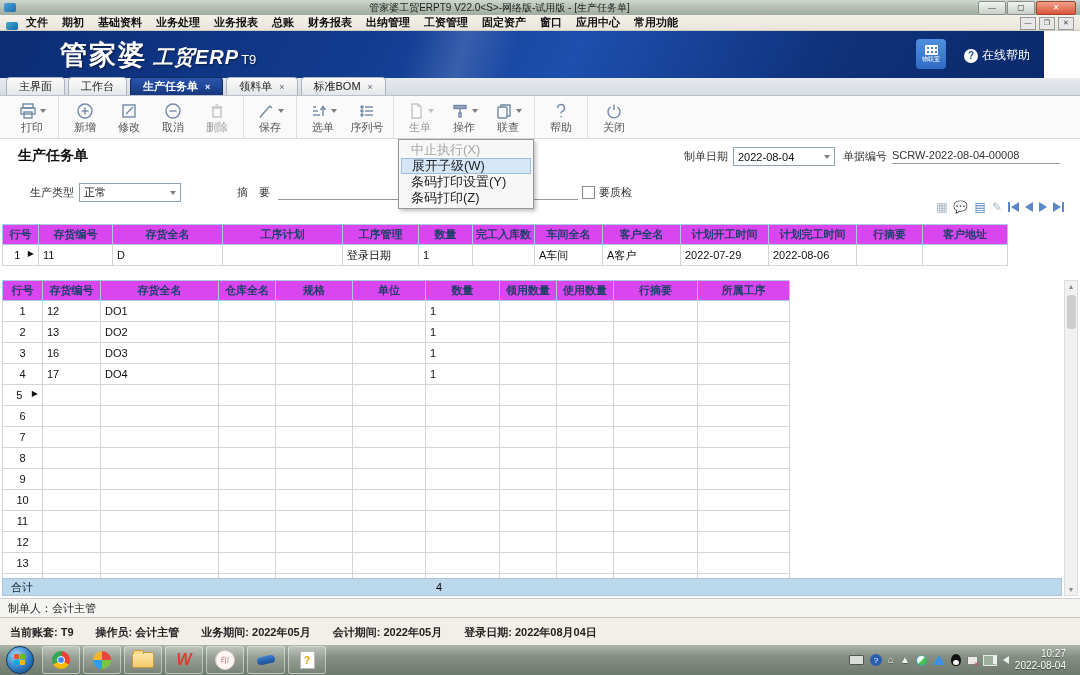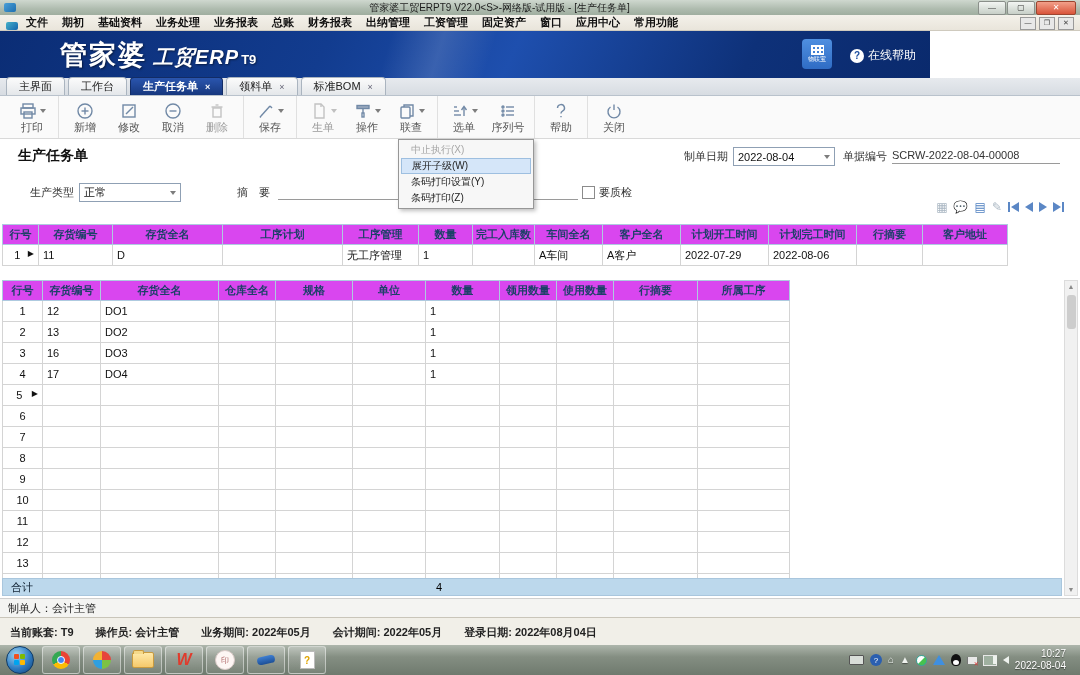--- a/index.html
+++ b/index.html
@@ -18,28 +18,28 @@
 
   
   .menubar{position:absolute;left:0;top:15px;width:1080px;height:16px;background:linear-gradient(180deg,#f4f1ea,#e9e5db);
     display:flex;align-items:flex-end;padding:0 6px;box-sizing:border-box;border-bottom:1px solid #cfcabe;}
   .menubar .mico{width:12px;height:8px;background:linear-gradient(135deg,#44b0c8,#1565ae);border-radius:2px;margin-right:8px;}
   .menubar .mi{margin-right:14px;font-size:11px;color:#111;font-weight:bold;white-space:nowrap;}
   .mdibtns{margin-left:auto;display:flex;gap:3px;}
   .mdibtn{width:14px;height:11px;border:1px solid #9a9a9a;background:#e8e8e8;font-size:7px;line-height:10px;text-align:center;color:#444;}
 
   
-  .banner{position:absolute;left:0;top:31px;width:930px;height:47px;
+  .banner{position:absolute;left:0;top:31px;width:1044px;height:47px;
     background:linear-gradient(115deg,#0b2d75 0%,#123c8f 35%,#1e4fae 55%,#0e3179 80%,#0a2a6d 100%);overflow:hidden;}
   .banner:before{content:"";position:absolute;left:20%;top:-30px;width:500px;height:120px;
     background:linear-gradient(115deg,rgba(255,255,255,0) 40%,rgba(255,255,255,.14) 50%,rgba(255,255,255,0) 60%);transform:rotate(-8deg);}
   .logo{position:absolute;left:60px;top:6px;color:#fff;display:flex;align-items:baseline;text-shadow:1px 1px 2px rgba(0,0,0,.5);}
   .logo .l1{font-size:27px;font-weight:bold;letter-spacing:2px;}
   .logo .l2{font-size:20px;font-weight:bold;font-style:italic;margin-left:6px;letter-spacing:1px;}
-  .logo .l3{font-size:13px;font-weight:bold;margin-left:2px;}
+  .logo .l3{font-size:13px;font-weight:normal;margin-left:2px;}
   .qrbadge{position:absolute;right:98px;top:8px;width:30px;height:30px;background:linear-gradient(180deg,#4f8fe0,#2f6cc4);
     border-radius:4px;display:flex;flex-direction:column;align-items:center;justify-content:center;}
   .qrbadge .qr{width:13px;height:10px;background:
      repeating-linear-gradient(90deg,#fff 0 2px,transparent 2px 4px),
      repeating-linear-gradient(0deg,#fff 0 2px,transparent 2px 4px);margin-bottom:1px;}
   .qrbadge .qtxt{font-size:6px;color:#fff;line-height:7px;}
   .helpbox{position:absolute;right:14px;top:16px;display:flex;align-items:center;color:#fff;font-size:12px;}
   .helpbox .qmark{width:14px;height:14px;background:#fff;color:#1d4fa0;border-radius:50%;font-weight:bold;
      font-size:10px;display:flex;align-items:center;justify-content:center;margin-right:4px;}
 
@@ -107,21 +107,21 @@
      display:flex;align-items:center;padding-left:8px;box-sizing:border-box;font-size:11px;color:#222;}
 
   
   .vscroll{position:absolute;left:1064px;top:280px;width:14px;height:316px;background:#f1f1f1;border:1px solid #dcdcdc;box-sizing:border-box;}
   .varrow{position:absolute;left:1px;width:10px;text-align:center;font-size:7px;color:#8a8a8a;}
   .vthumb{position:absolute;left:2px;top:14px;width:9px;height:34px;background:#cdcdcd;border-radius:3px;}
 
   
   .ctxmenu{position:absolute;left:398px;top:139px;width:130px;background:#f7f7f7;border:1px solid #979797;
      box-shadow:2px 2px 4px rgba(0,0,0,.25);z-index:50;padding:2px;}
-  .ctxitem{height:16px;display:flex;align-items:center;padding-left:10px;font-size:10px;color:#222;}
+  .ctxitem{height:16px;display:flex;align-items:center;padding-left:10px;font-size:13px;color:#222;}
   .ctxitem.dis{color:#a7a7a7;}
   .ctxitem.hl{background:#d5e6f9;border:1px solid #9ebfe0;box-sizing:border-box;}
 
   
   .statusbar{position:absolute;left:0;top:617px;width:1080px;height:28px;background:#f1efe8;border-top:1px solid #c9c5ba;
      display:flex;align-items:center;font-size:11px;color:#222;font-weight:bold;}
   .statusbar .si{margin-left:22px;white-space:nowrap;}
   .statusbar .si:first-child{margin-left:10px;}
 
   
@@ -293,54 +293,20 @@
               <line x1="4" y1="14" x2="13" y2="4"></line>
               <line x1="13" y1="4" x2="15" y2="6"></line>
               <line x1="4" y1="14" x2="3" y2="15.5"></line>
             </svg>
           <span class="caret"></span>
         </span>
         <span class="lbl">保存</span>
       </div>
     </div>
     <div class="tgroup">
-      <div class="tbtn dis">
-        <span class="ic">
-          <svg class="g" width="18" height="18" viewBox="0 0 18 18">
-              <path d="M5 2 h6 l3 3 v11 h-9 z"></path>
-              <line x1="11" y1="2" x2="11" y2="5"></line>
-            </svg>
-          <span class="caret"></span>
-        </span>
-        <span class="lbl">生单</span>
-      </div>
-      <div class="tbtn">
-        <span class="ic">
-          <svg class="g" width="18" height="18" viewBox="0 0 18 18">
-              <line x1="3" y1="5" x2="15" y2="5"></line>
-              <rect x="3" y="3.5" width="12" height="3"></rect>
-              <line x1="9" y1="6.5" x2="9" y2="11"></line>
-              <rect x="8" y="11" width="2" height="4"></rect>
-            </svg>
-          <span class="caret"></span>
-        </span>
-        <span class="lbl">操作</span>
-      </div>
-      <div class="tbtn">
-        <span class="ic">
-          <svg class="g" width="18" height="18" viewBox="0 0 18 18">
-              <rect x="3" y="5" width="9" height="11" rx="1"></rect>
-              <path d="M6 5 v-2 h9 v11 h-3"></path>
-            </svg>
-          <span class="caret"></span>
-        </span>
-        <span class="lbl">联查</span>
-      </div>
-    </div>
-    <div class="tgroup">
       <div class="tbtn">
         <span class="ic">
           <svg class="g" width="18" height="18" viewBox="0 0 18 18">
               <line x1="3" y1="13" x2="10" y2="13"></line>
               <line x1="3" y1="9" x2="8" y2="9"></line>
               <line x1="3" y1="5" x2="6" y2="5"></line>
               <line x1="13" y1="14" x2="13" y2="5"></line>
               <path d="M10.5 8 L13 4.5 L15.5 8"></path>
             </svg>
           <span class="caret"></span>
@@ -352,20 +318,54 @@
           <svg class="g" width="18" height="18" viewBox="0 0 18 18">
               <circle cx="4" cy="5" r="1"></circle>
               <circle cx="4" cy="9" r="1"></circle>
               <circle cx="4" cy="13" r="1"></circle>
               <line x1="7" y1="5" x2="15" y2="5"></line>
               <line x1="7" y1="9" x2="15" y2="9"></line>
               <line x1="7" y1="13" x2="15" y2="13"></line>
             </svg>
         </span>
         <span class="lbl">序列号</span>
+      </div>
+    </div>
+    <div class="tgroup">
+      <div class="tbtn dis">
+        <span class="ic">
+          <svg class="g" width="18" height="18" viewBox="0 0 18 18">
+              <path d="M5 2 h6 l3 3 v11 h-9 z"></path>
+              <line x1="11" y1="2" x2="11" y2="5"></line>
+            </svg>
+          <span class="caret"></span>
+        </span>
+        <span class="lbl">生单</span>
+      </div>
+      <div class="tbtn">
+        <span class="ic">
+          <svg class="g" width="18" height="18" viewBox="0 0 18 18">
+              <line x1="3" y1="5" x2="15" y2="5"></line>
+              <rect x="3" y="3.5" width="12" height="3"></rect>
+              <line x1="9" y1="6.5" x2="9" y2="11"></line>
+              <rect x="8" y="11" width="2" height="4"></rect>
+            </svg>
+          <span class="caret"></span>
+        </span>
+        <span class="lbl">操作</span>
+      </div>
+      <div class="tbtn">
+        <span class="ic">
+          <svg class="g" width="18" height="18" viewBox="0 0 18 18">
+              <rect x="3" y="5" width="9" height="11" rx="1"></rect>
+              <path d="M6 5 v-2 h9 v11 h-3"></path>
+            </svg>
+          <span class="caret"></span>
+        </span>
+        <span class="lbl">联查</span>
       </div>
     </div>
     <div class="tgroup">
       <div class="tbtn">
         <span class="ic">
           <svg class="g" width="18" height="18" viewBox="0 0 18 18">
               <path d="M5.5 6 a3.5 3.5 0 1 1 5 3.2 c-1 .5 -1.5 1 -1.5 2.3"></path>
               <line x1="9" y1="14" x2="9" y2="15.2"></line>
             </svg>
         </span>
@@ -461,21 +461,21 @@
       <th>计划开工时间</th>
       <th>计划完工时间</th>
       <th>行摘要</th>
       <th>客户地址</th>
     </tr>
     <tr>
       <td class="rownum"><span>1</span><span class="rowmark">▶</span></td>
       <td>11</td>
       <td>D</td>
       <td class="dis"></td>
-      <td>无工序管理</td>
+      <td>登录日期</td>
       <td>1</td>
       <td class="dis"></td>
       <td>A车间</td>
       <td>A客户</td>
       <td>2022-07-29</td>
       <td class="sel">2022-08-06</td>
       <td></td>
       <td></td>
     </tr>
   </tbody>

